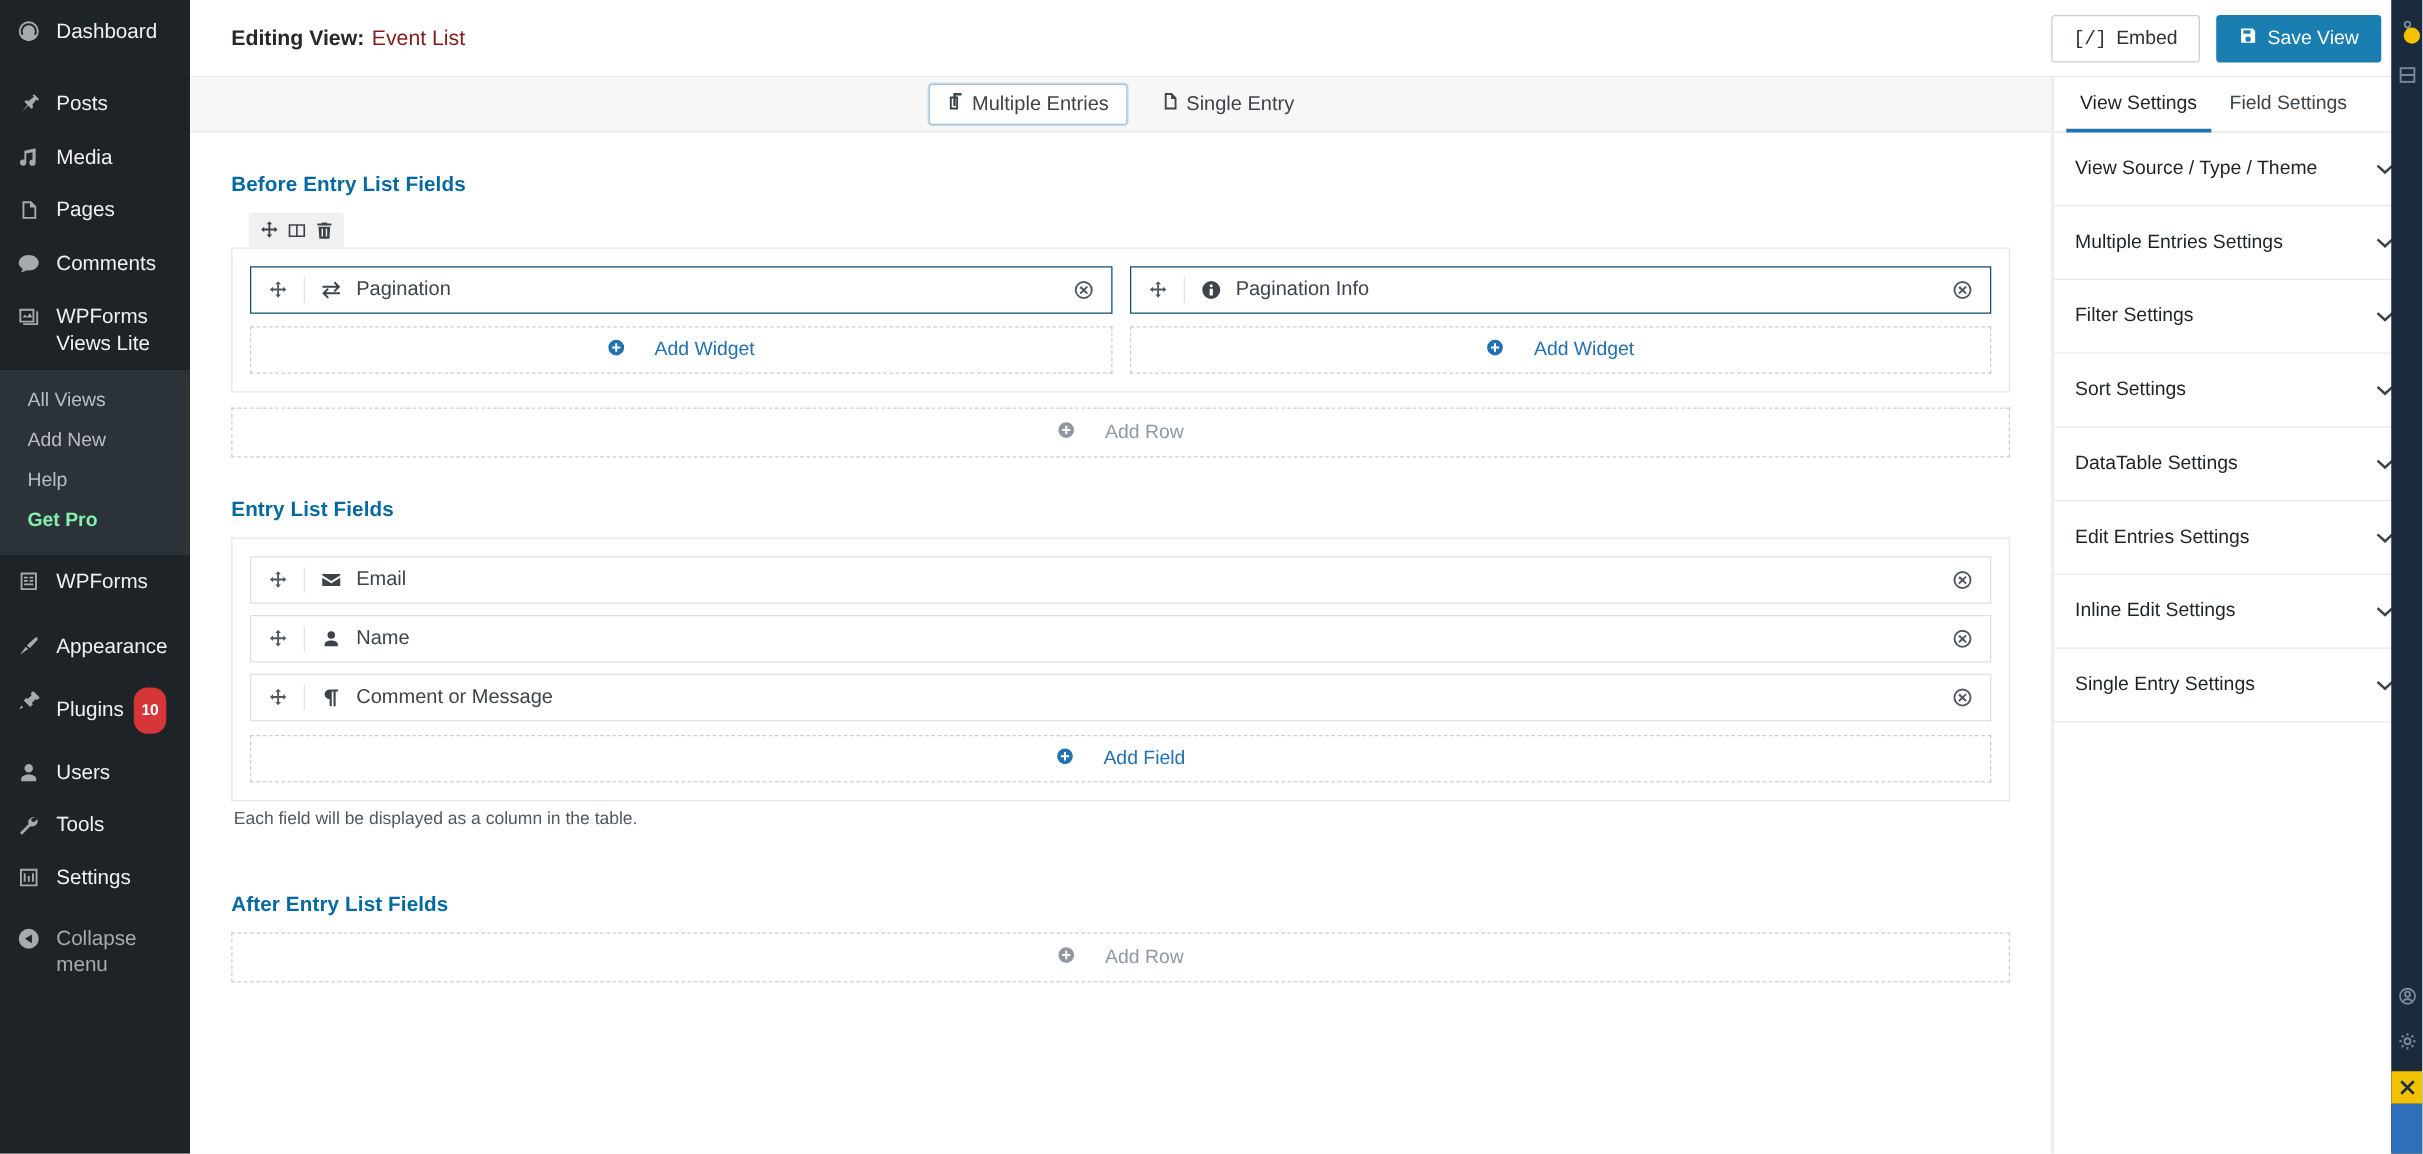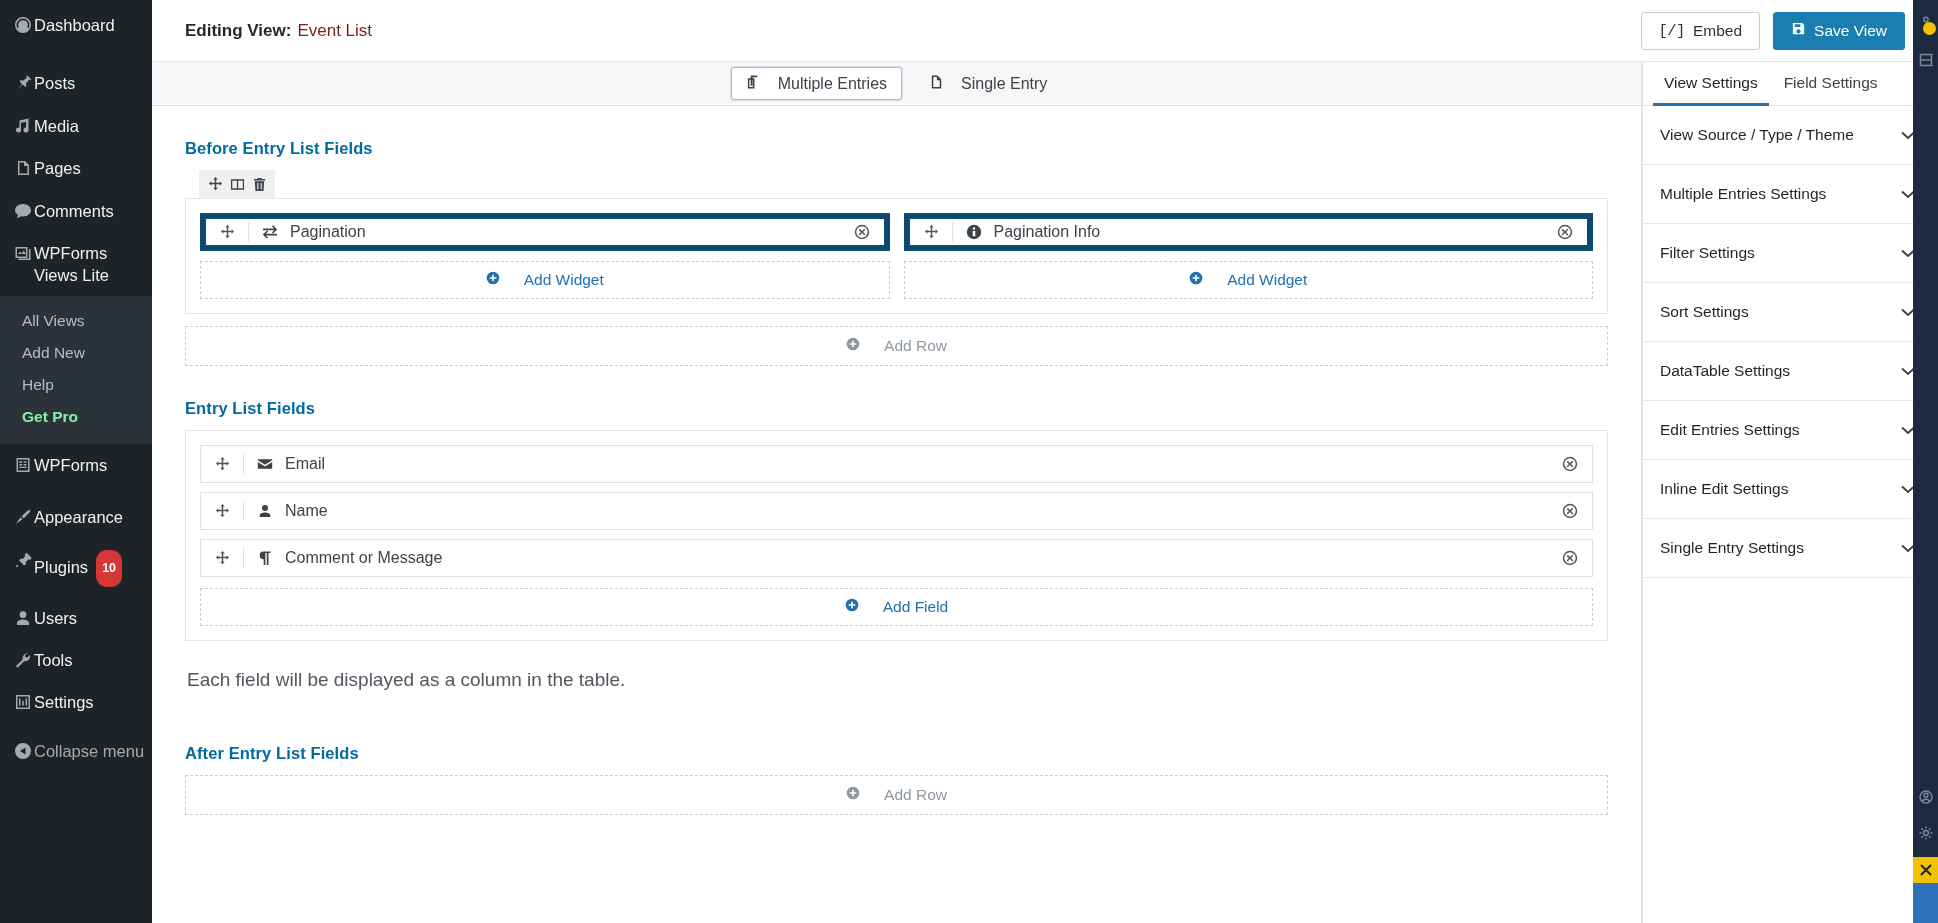--- a/index.html
+++ b/index.html
@@ -13,21 +13,21 @@
   .app { position: relative; width: 1938px; height: 923px; display: flex; }
 
   
   .wp-sidebar {
     width: 152px; flex: 0 0 152px;
     background: #1d2327; color: #f0f0f1;
     font-size: 16.5px; line-height: 1.3;
     padding-top: 0; position: relative; z-index: 30;
   }
   .menu-item {
-    display: flex; align-items: flex-start; 
+    display: flex; align-items: flex-start; gap: 11px;
     padding: 10px 0 10px 12px;
     color: #f0f0f1; cursor: pointer; position: relative;
   }
   .menu-item.dash { padding-top: 14px; padding-bottom: 16px; }
   .menu-item.current { background: #1d2327; }
   .menu-item .mi-ico {
     flex: 0 0 22px; width: 22px; height: 22px;
     display: flex; align-items: center; justify-content: center;
     color: #a7aaad; margin-top: 0px;
   }
@@ -77,21 +77,21 @@
   .canvas-col {
     flex: 1; min-width: 0; display: flex; flex-direction: column;
     background: #fff; border-right: 1px solid #e2e4e7;
   }
   .tabstrip {
     height: 44px; flex: 0 0 44px; background: #f7f7f7;
     border-bottom: 1px solid #e2e4e7;
     display: flex; align-items: center; justify-content: center; gap: 12px;
   }
   .tab {
-    display: inline-flex; align-items: center; gap: 17px;
+    display: inline-flex; align-items: center; gap: 5px;
     height: 33px; padding: 0 14px; border-radius: 3px;
     font-size: 16px; color: #3c434a; cursor: pointer;
     border: 1px solid transparent;
   }
   .tab.active { background: #fff; border-color: #a7c2e0; box-shadow: 0 0 0 1px rgba(140,175,215,.35); }
   .tab svg { fill: #3c434a; width: 15px; height: 16px; }
 
   .canvas-scroll { flex: 1; overflow: hidden; padding: 0 33px; background: #fff; }
   .section-title {
     font-size: 16.5px; font-weight: 700; color: #0369a1;
@@ -111,21 +111,21 @@
   .row-toolbar .tb-btn svg { width: 15px; height: 15px; fill: #3c434a; }
 
   .row-box {
     border: 1px solid #e5e5e5; background: #fff;
     padding: 14px; display: flex; gap: 14px;
   }
   .row-col { flex: 1; min-width: 0; display: flex; flex-direction: column; gap: 10px; }
 
   .widget-card {
     display: flex; align-items: center;
-    height: 38px; border: 6px solid #0c4a6e; background: #fff;
+    height: 38px; border: 1px solid #0c4a6e; background: #fff;
     padding: 0 12px; font-size: 16px; color: #3c434a; cursor: move;
   }
   .drag-handle { width: 19px; display: flex; align-items: center; justify-content: center; cursor: move; }
   .drag-handle svg { width: 15px; height: 15px; fill: #50575e; }
   .vdivider { width: 1px; height: 20px; background: #e0e0e0; margin: 0 11px; }
   .wc-ico { width: 20px; display: flex; align-items: center; justify-content: center; margin-right: 10px; }
   .wc-ico svg { width: 16px; height: 16px; fill: #3c434a; }
   .wc-label { flex: 1; }
   .wc-remove { width: 20px; height: 20px; display: flex; align-items: center; justify-content: center; cursor: pointer; }
   .wc-remove svg { width: 16px; height: 16px; fill: #50575e; }
@@ -144,21 +144,21 @@
   .add-row-wrap .dashed-action { height: 40px; }
 
   .fields-box { border: 1px solid #e5e5e5; background: #fff; padding: 14px; }
   .field-card {
     display: flex; align-items: center;
     height: 38px; border: 1px solid #e0e0e0; background: #fff;
     padding: 0 12px; font-size: 16px; color: #3c434a; margin-bottom: 9px; cursor: move;
   }
   .field-card:last-of-type { margin-bottom: 0; }
   .add-field-wrap { margin-top: 11px; }
-  .helper-text { font-size: 19px; color: #50575e; margin: 28px 0 0 2px; }
+  .helper-text { font-size: 14px; color: #50575e; margin: 5px 0 0 2px; }
 
   
   .settings-panel {
     width: 296px; flex: 0 0 296px;
     background: #fff; display: flex; flex-direction: column;
     border-left: 1px solid #e2e4e7;
   }
   .settings-tabs {
     height: 44px; flex: 0 0 44px; display: flex; align-items: stretch;
     border-bottom: 1px solid #e2e4e7; padding-left: 10px; gap: 4px;

